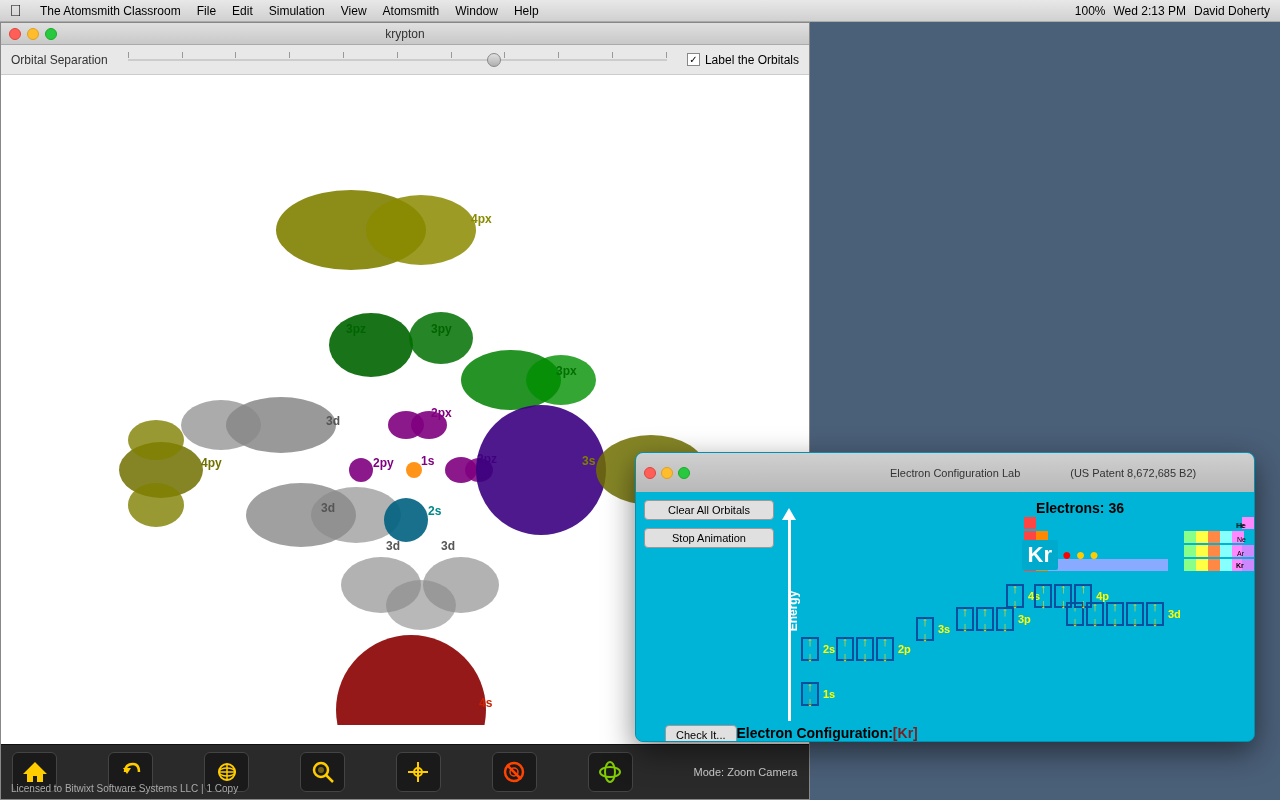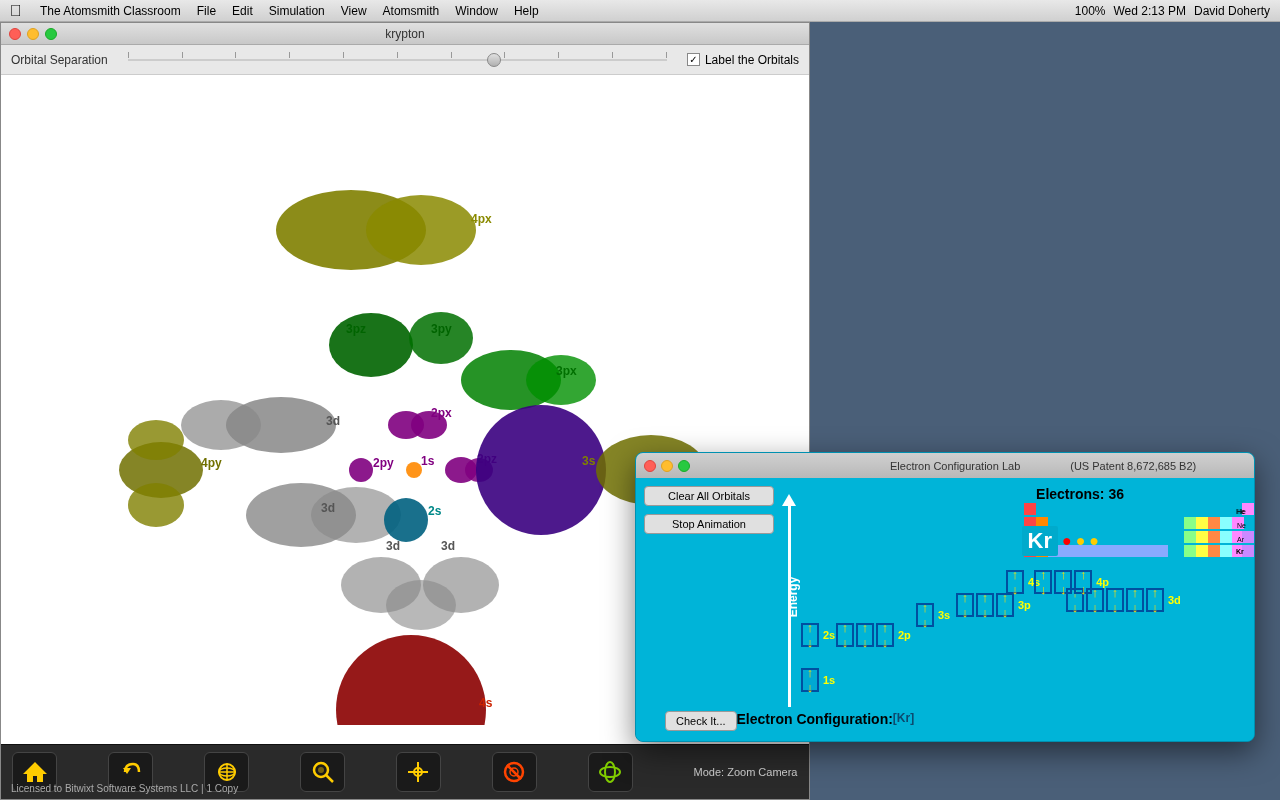--- a/index.html
+++ b/index.html
@@ -73,21 +73,21 @@
     .desktop { position: absolute; top: 22px; left: 810px; right: 0; bottom: 0; background: #4a5f78; }
 
     
     .ecl-window {
       position: absolute; top: 452px; left: 635px; width: 620px; height: 290px;
       background: #00b4d8; border-radius: 8px; border: 1px solid #0090b0;
       box-shadow: 0 10px 30px rgba(0,0,0,0.5);
       overflow: hidden;
     }
     .ecl-titlebar {
-      height: 25px; background: linear-gradient(to bottom, #d0d0d0, #b8b8b8);
+      height: 39px; background: linear-gradient(to bottom, #d0d0d0, #b8b8b8);
       display: flex; align-items: center; padding: 1px 8px; gap: 200px; flex-shrink: 0;
     }
     .ecl-traffic-lights { display: flex; gap: 5px; }
     .ecl-title { font-size: 11px; color: #333; display: flex; gap: 50px; }
     .ecl-content { background: #00b4d8; padding: 6px; height: calc(100% - 24px); position: relative; }
 
     
     .ecl-btn {
       background: #e0e0e0; border: 1px solid #999; border-radius: 4px;
       padding: 3px 10px; font-size: 11px; cursor: pointer; display: block; margin-bottom: 4px; width: 130px; text-align: center;
@@ -464,16 +464,16 @@
     <div style="position:absolute; right:155px; top:48px; display:flex; align-items:center; gap:4px;">
       <span style="font-size:22px; font-weight:bold; color:#fff; background:#00aacc; padding:2px 6px; border-radius:2px;">Kr</span>
       <span style="color:red; font-size:16px;">●</span>
       <span style="color:#ffcc00; font-size:16px;">●</span>
       <span style="color:#ffcc00; font-size:16px;">●</span>
     </div>
 
     <div style="position:absolute; bottom:5px; left:8px; right:5px; height:26px; display:flex; align-items:flex-start; gap:0;margin-left:21px;">
       <button class="check-it-btn">Check It...</button>
       <span style="font-size:14px; font-weight:bold; color:#000;">Electron Configuration:</span>
-      <span style="font-size:12px; font-weight:bold; color:#0c4a6e;">[Kr]</span>
+      <span style="font-size:14px; font-weight:bold; color:#7f1d1d;">[Kr]</span>
     </div>
   </div>
 </div>
 
 </body></html>

